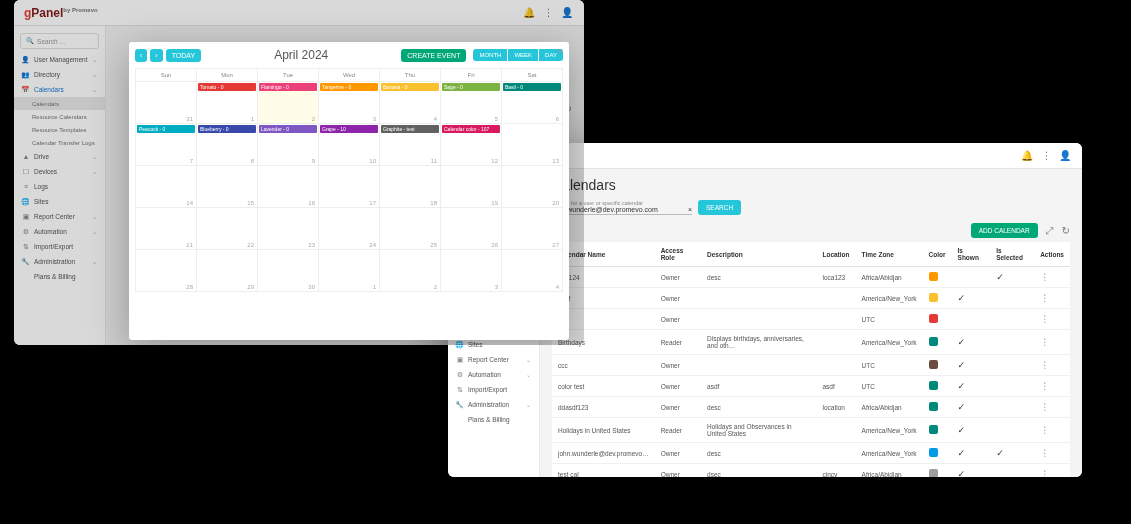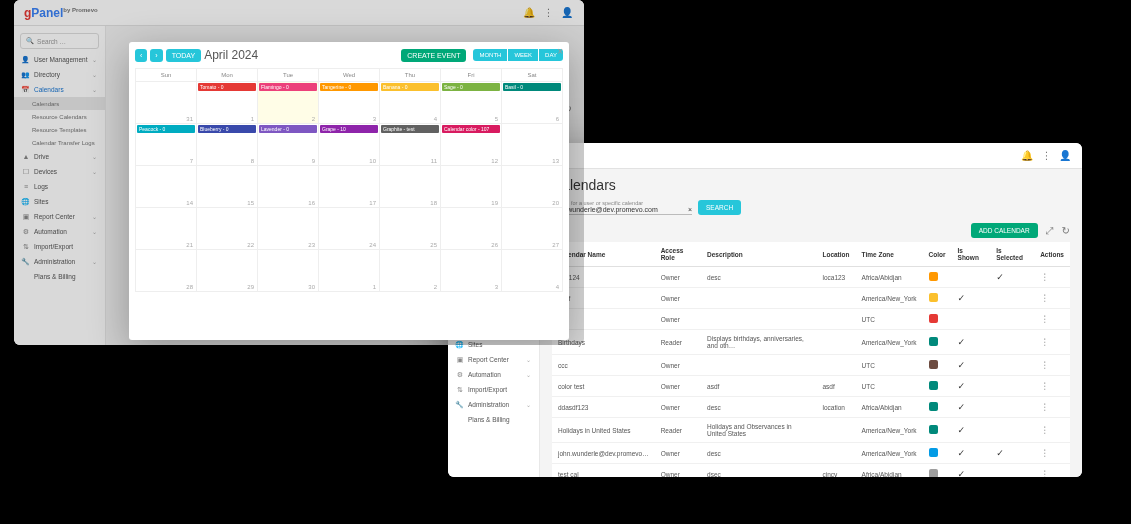--- a/index.html
+++ b/index.html
@@ -3,21 +3,21 @@
 <meta charset="utf-8">
 <style>
 *{box-sizing:border-box;margin:0;padding:0;font-family:Arial,Helvetica,sans-serif}
 body{background:#000;width:1131px;height:524px;position:relative;overflow:hidden}
 .win{position:absolute;background:#f4f4f4;border-radius:6px;box-shadow:0 15px 50px rgba(0,0,0,.5);overflow:hidden}
 .win1{left:14px;top:0;width:570px;height:345px}
 .win2{left:448px;top:143px;width:634px;height:334px}
 .hdr{display:flex;align-items:center;padding:4px 10px;border-bottom:1px solid #e2e2e2;background:#fff;height:26px}
 .logo{font-weight:bold;font-size:12px}
 .logo .g{color:#e53935}
-.logo .p{color:#3b82f6}
+.logo .p{color:#7f1d1d}
 .logo sup{font-size:6px;color:#777}
 .hdr-right{margin-left:auto;display:flex;gap:8px;align-items:center}
 .ic{font-size:10px;color:#777}
 .body{display:flex;height:calc(100% - 26px)}
 .sidebar{width:92px;background:#fff;border-right:1px solid #e8e8e8;font-size:6.5px;color:#555;padding:4px 0;overflow:hidden}
 .win2 .sidebar{width:92px}
 .srch{margin:3px 6px;padding:3px 5px;border:1px solid #ddd;border-radius:3px;font-size:6.5px;color:#999;display:flex;align-items:center;gap:3px}
 .nav-item{display:flex;align-items:center;padding:3.5px 8px;gap:4px;cursor:pointer}
 .nav-item.active{color:#1976d2}
 .nav-item.submenu{padding-left:18px;font-size:6px;color:#777}
@@ -39,21 +39,21 @@
 .table td{padding:5px 6px;border-bottom:1px solid #f0f0f0;color:#555}
 .swatch{width:9px;height:9px;border-radius:2px;display:inline-block}
 .check{color:#333;font-size:9px}
 .dots{color:#888;font-size:9px}
 
 .modal{position:absolute;left:115px;top:42px;width:440px;height:298px;background:#fff;border-radius:3px;box-shadow:0 10px 40px rgba(0,0,0,.3);z-index:50;padding:6px}
 .modal .close{position:absolute;right:6px;top:4px;font-size:10px;color:#999;cursor:pointer}
 .cal-hdr{display:flex;align-items:center;margin-bottom:6px;gap:3px}
 .cal-nav{background:#26c6da;color:#fff;padding:3px 6px;border-radius:3px;font-size:7px;cursor:pointer}
 .cal-nav.arrow{padding:3px 5px}
-.cal-title{flex:1;font-size:12px;color:#555}
+.cal-title{flex:1;text-align:center;font-size:12px;color:#555}
 .cal-view{display:flex;gap:1px;margin-left:4px}
 .cal-vbtn{background:#26c6da;color:#fff;padding:3px 6px;font-size:6px;cursor:pointer}
 .cal-vbtn:first-child{border-radius:3px 0 0 3px}
 .cal-vbtn:last-child{border-radius:0 3px 3px 0}
 .cal-grid{width:100%;border-collapse:collapse;table-layout:fixed}
 .cal-grid th{font-size:6px;color:#888;font-weight:normal;padding:3px;border:1px solid #eee;text-align:center}
 .cal-grid td{border:1px solid #eee;height:42px;vertical-align:top;padding:1px;font-size:5.5px;color:#aaa;position:relative}
 .cal-grid td.today{background:#fffde7}
 .daynum{position:absolute;bottom:1px;right:3px;font-size:6px}
 .ev{font-size:5px;color:#fff;padding:1px 2px;border-radius:1px;margin-bottom:1px;white-space:nowrap;overflow:hidden}

